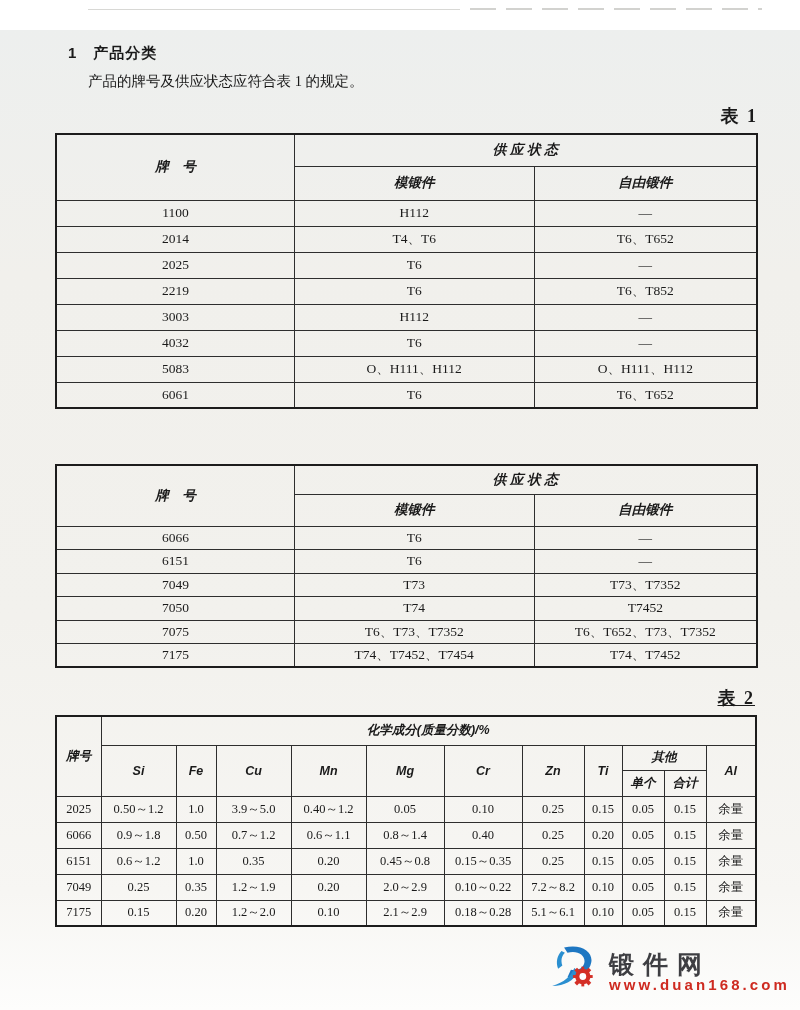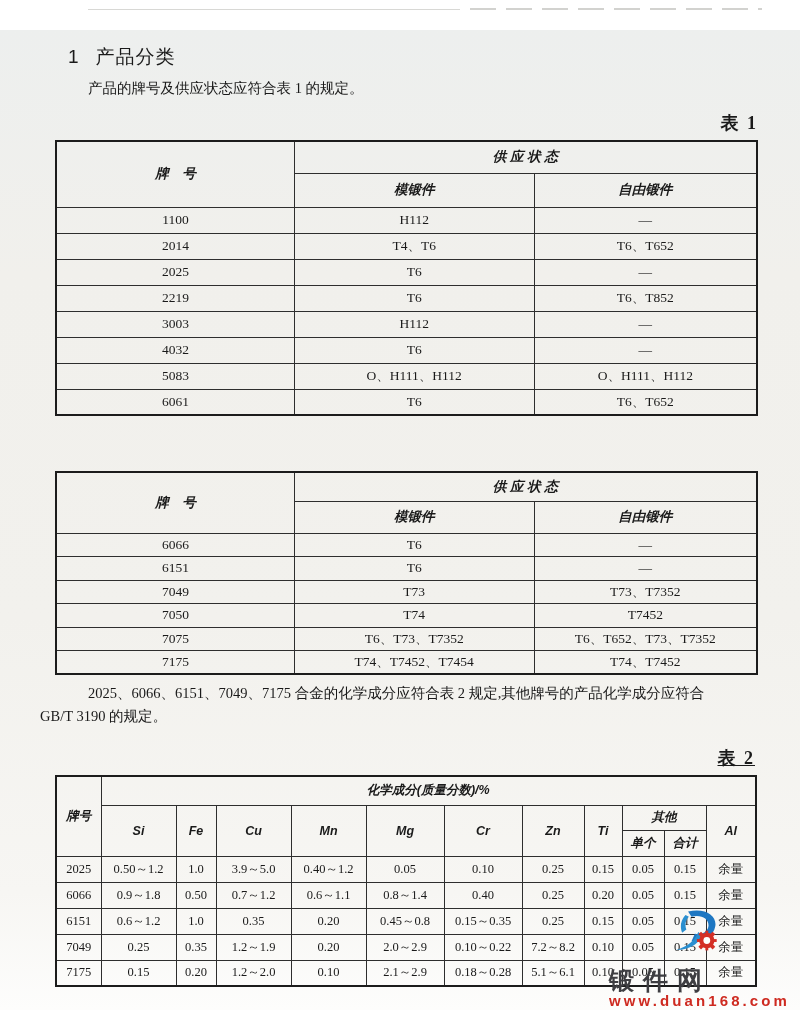--- a/index.html
+++ b/index.html
@@ -13,21 +13,21 @@
   }
   .scan-line { position:absolute; top:9px; left:88px; width:372px; height:1px; background:#d8d8d5; }
   .scan-dashes { position:absolute; top:8px; left:470px; width:292px; height:2px;
     background:repeating-linear-gradient(90deg,#d2d2cf 0 26px,transparent 26px 36px); }
   .paper {
     position:absolute; top:30px; left:0; width:800px; height:980px;
     background:linear-gradient(180deg,#edefee 0%,#f1f0ec 25%,#f2f1ed 60%,#f7f6f3 88%,#fdfdfc 100%);
   }
   .sec-heading {
     font-family:"Liberation Sans","DejaVu Sans",sans-serif;
-    font-weight:normal; font-size:19px; letter-spacing:1px;
+    font-weight:bold; font-size:15px; letter-spacing:1px;
     margin:14px 8px 0 68px;
   }
   .sec-heading .num { margin-right:16px; }
   .para { font-size:14.5px; line-height:23px; margin:7px 40px 0 40px;font-family:Liberation Serif, serif; }
   .para .line1 { display:block; text-indent:48px; }
   .para .line2 { display:block; }
   .tbl-caption {
     width:703px; margin:11px 0 5px 55px; text-align:right;
     font-weight:bold; font-size:18px; letter-spacing:2px;
   }
@@ -45,22 +45,22 @@
   .t1b .hrow1{height:29px} .t1b .hrow2{height:32px}
   .gap1 { height:55px; }
   .t2 { width:700px; }
   .t2 th,.t2 td { font-size:12.5px; }
   .t2 .hrow1{height:29px}
   .t2 .hrow-el th{height:51px}
   .t2 .hrow-other{height:25px}
   .t2 .hrow-sub{height:26px}
   .t2 tbody tr{height:26px}
   .watermark {
-    position:absolute; right:10px; bottom:3px;
-    display:flex; align-items:center; gap:7px;flex-direction:column;
+    position:absolute; right:10px; bottom:15px;
+    display:flex; align-items:center; gap:7px;
   }
   .wm-text { display:flex; flex-direction:column; align-items:flex-start; }
   .wm-name {
     font-family:"Liberation Sans","DejaVu Sans",sans-serif;
     font-weight:bold; font-size:25px; color:#3e3e42; letter-spacing:9px; line-height:28px;
   }
   .wm-url {
     font-family:"Liberation Sans","DejaVu Sans",sans-serif;
     font-weight:bold; font-size:15px; color:#ce2a20; letter-spacing:3.1px; line-height:13px;
   }
@@ -187,24 +187,20 @@
           <td>T6、T652、T73、T7352</td>
         </tr>
       <tr>
           <td>7175</td>
           <td>T74、T7452、T7454</td>
           <td>T74、T7452</td>
         </tr>
     </tbody>
   </table>
 
-  <div class="para">
-    <span class="line1">2025、6066、6151、7049、7175 合金的化学成分应符合表 2 规定,其他牌号的产品化学成分应符合</span>
-    <span class="line2">GB/T 3190 的规定。</span>
-  </div>
 
   <div class="tbl-caption" style="width:700px; margin-top:18px;text-decoration:underline;">表 2</div>
 
   <table class="t2">
     <colgroup>
       <col style="width:45px">
         <col style="width:75px">
         <col style="width:40px">
         <col style="width:75px">
       <col style="width:75px">

